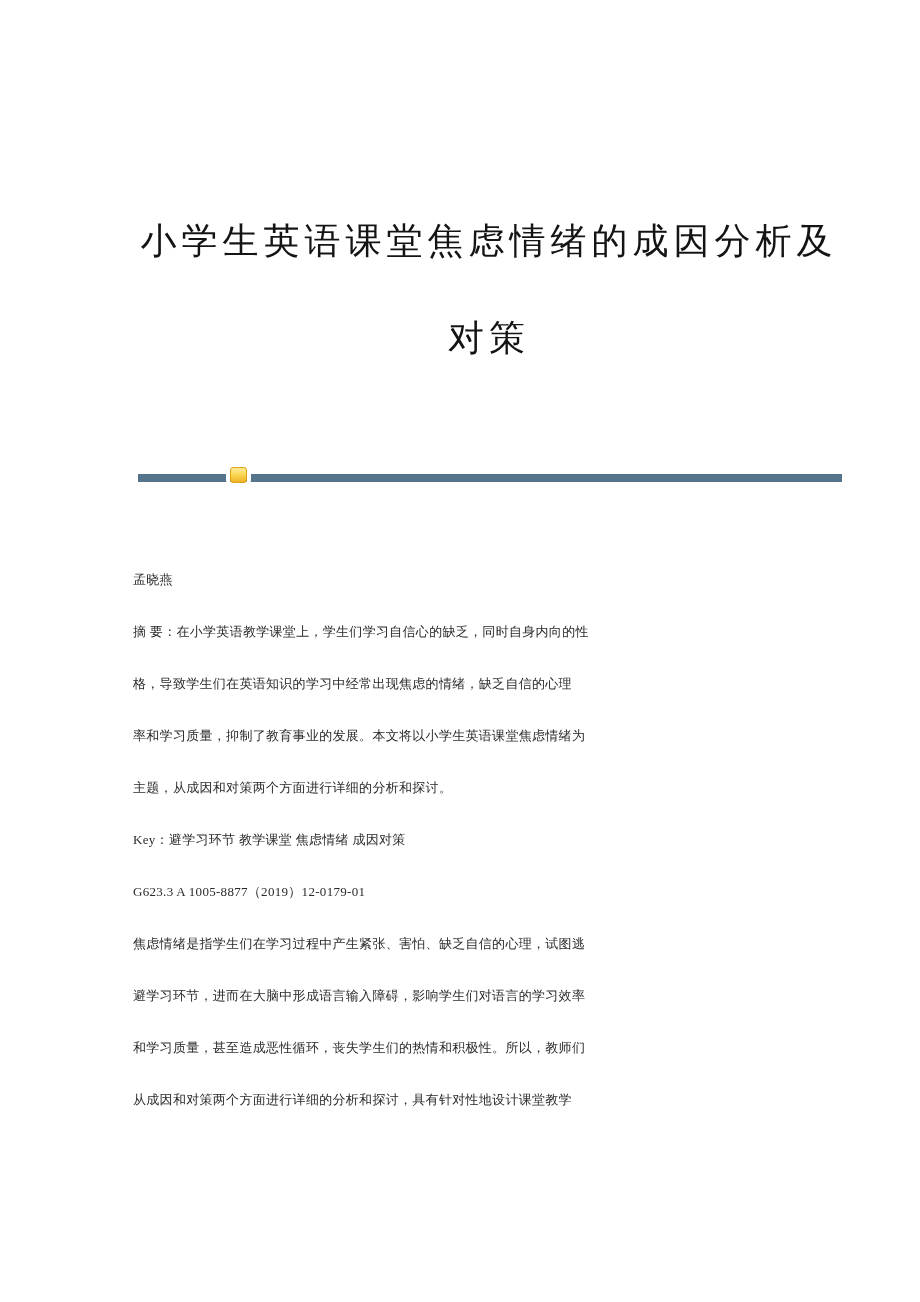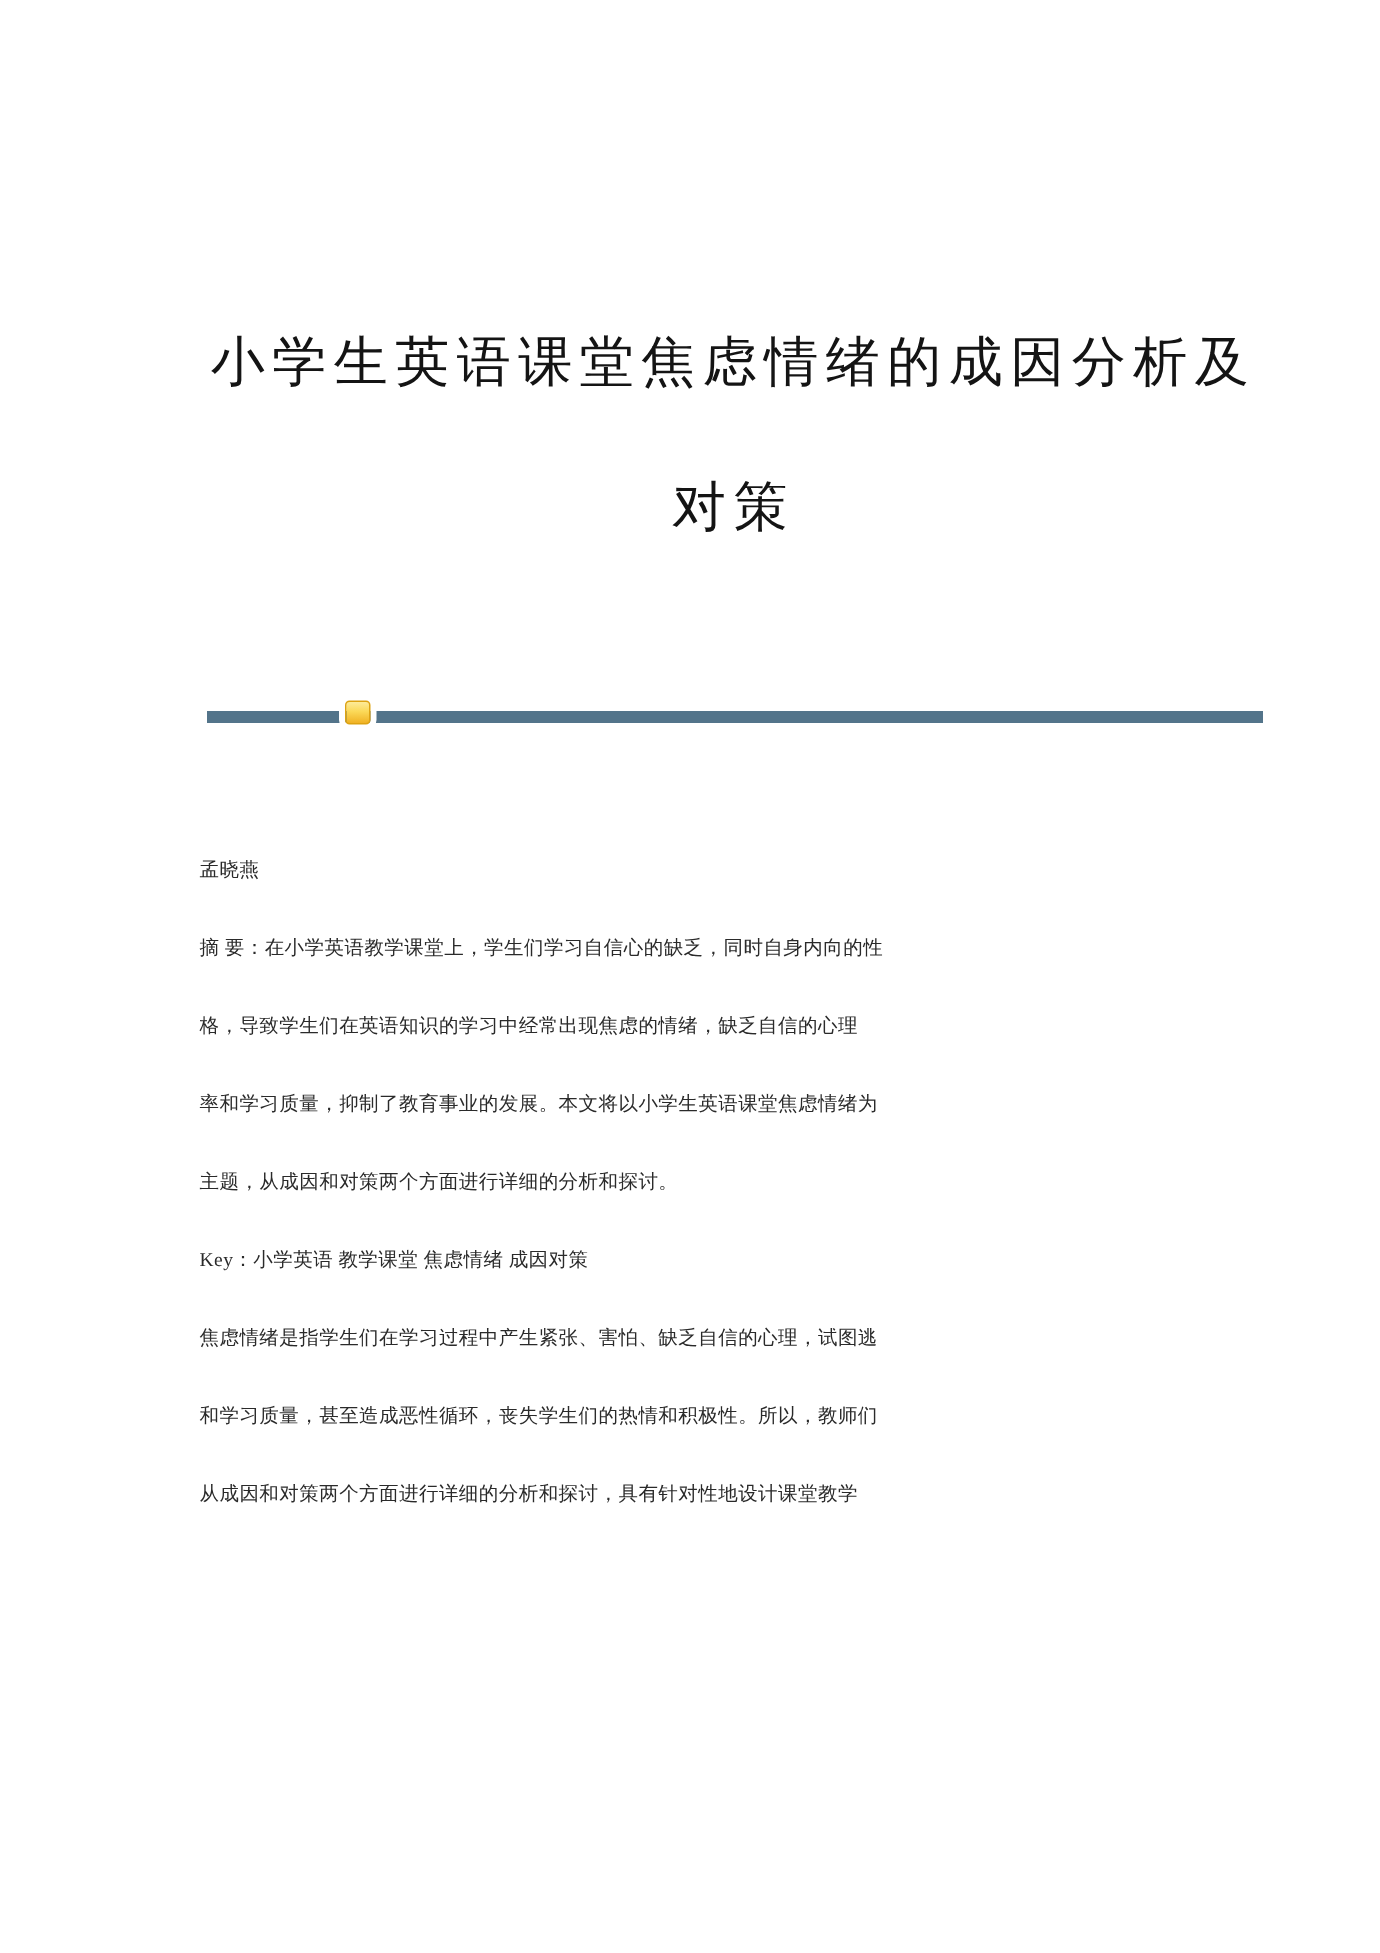--- a/index.html
+++ b/index.html
@@ -82,21 +82,23 @@
   </div>
 
   <div class="text-block">
     <div class="text-line">孟晓燕</div>
 
     <div class="text-line">摘 要：在小学英语教学课堂上，学生们学习自信心的缺乏，同时自身内向的性</div>
     <div class="text-line">格，导致学生们在英语知识的学习中经常出现焦虑的情绪，缺乏自信的心理</div>
     <div class="text-line">率和学习质量，抑制了教育事业的发展。本文将以小学生英语课堂焦虑情绪为</div>
     <div class="text-line">主题，从成因和对策两个方面进行详细的分析和探讨。</div>
 
-    <div class="text-line">Key：小学英语 教学课堂 焦虑情绪 成因对策</div>
+    <div class="text-line">Key：避学习环节 教学课堂 焦虑情绪 成因对策</div>
 
+    <div class="text-line">G623.3 A 1005-8877（2019）12-0179-01</div>
 
     <div class="text-line">焦虑情绪是指学生们在学习过程中产生紧张、害怕、缺乏自信的心理，试图逃</div>
+    <div class="text-line">避学习环节，进而在大脑中形成语言输入障碍，影响学生们对语言的学习效率</div>
     <div class="text-line">和学习质量，甚至造成恶性循环，丧失学生们的热情和积极性。所以，教师们</div>
     <div class="text-line">从成因和对策两个方面进行详细的分析和探讨，具有针对性地设计课堂教学</div>
   </div>
 
 </div>
 
 </body></html>

